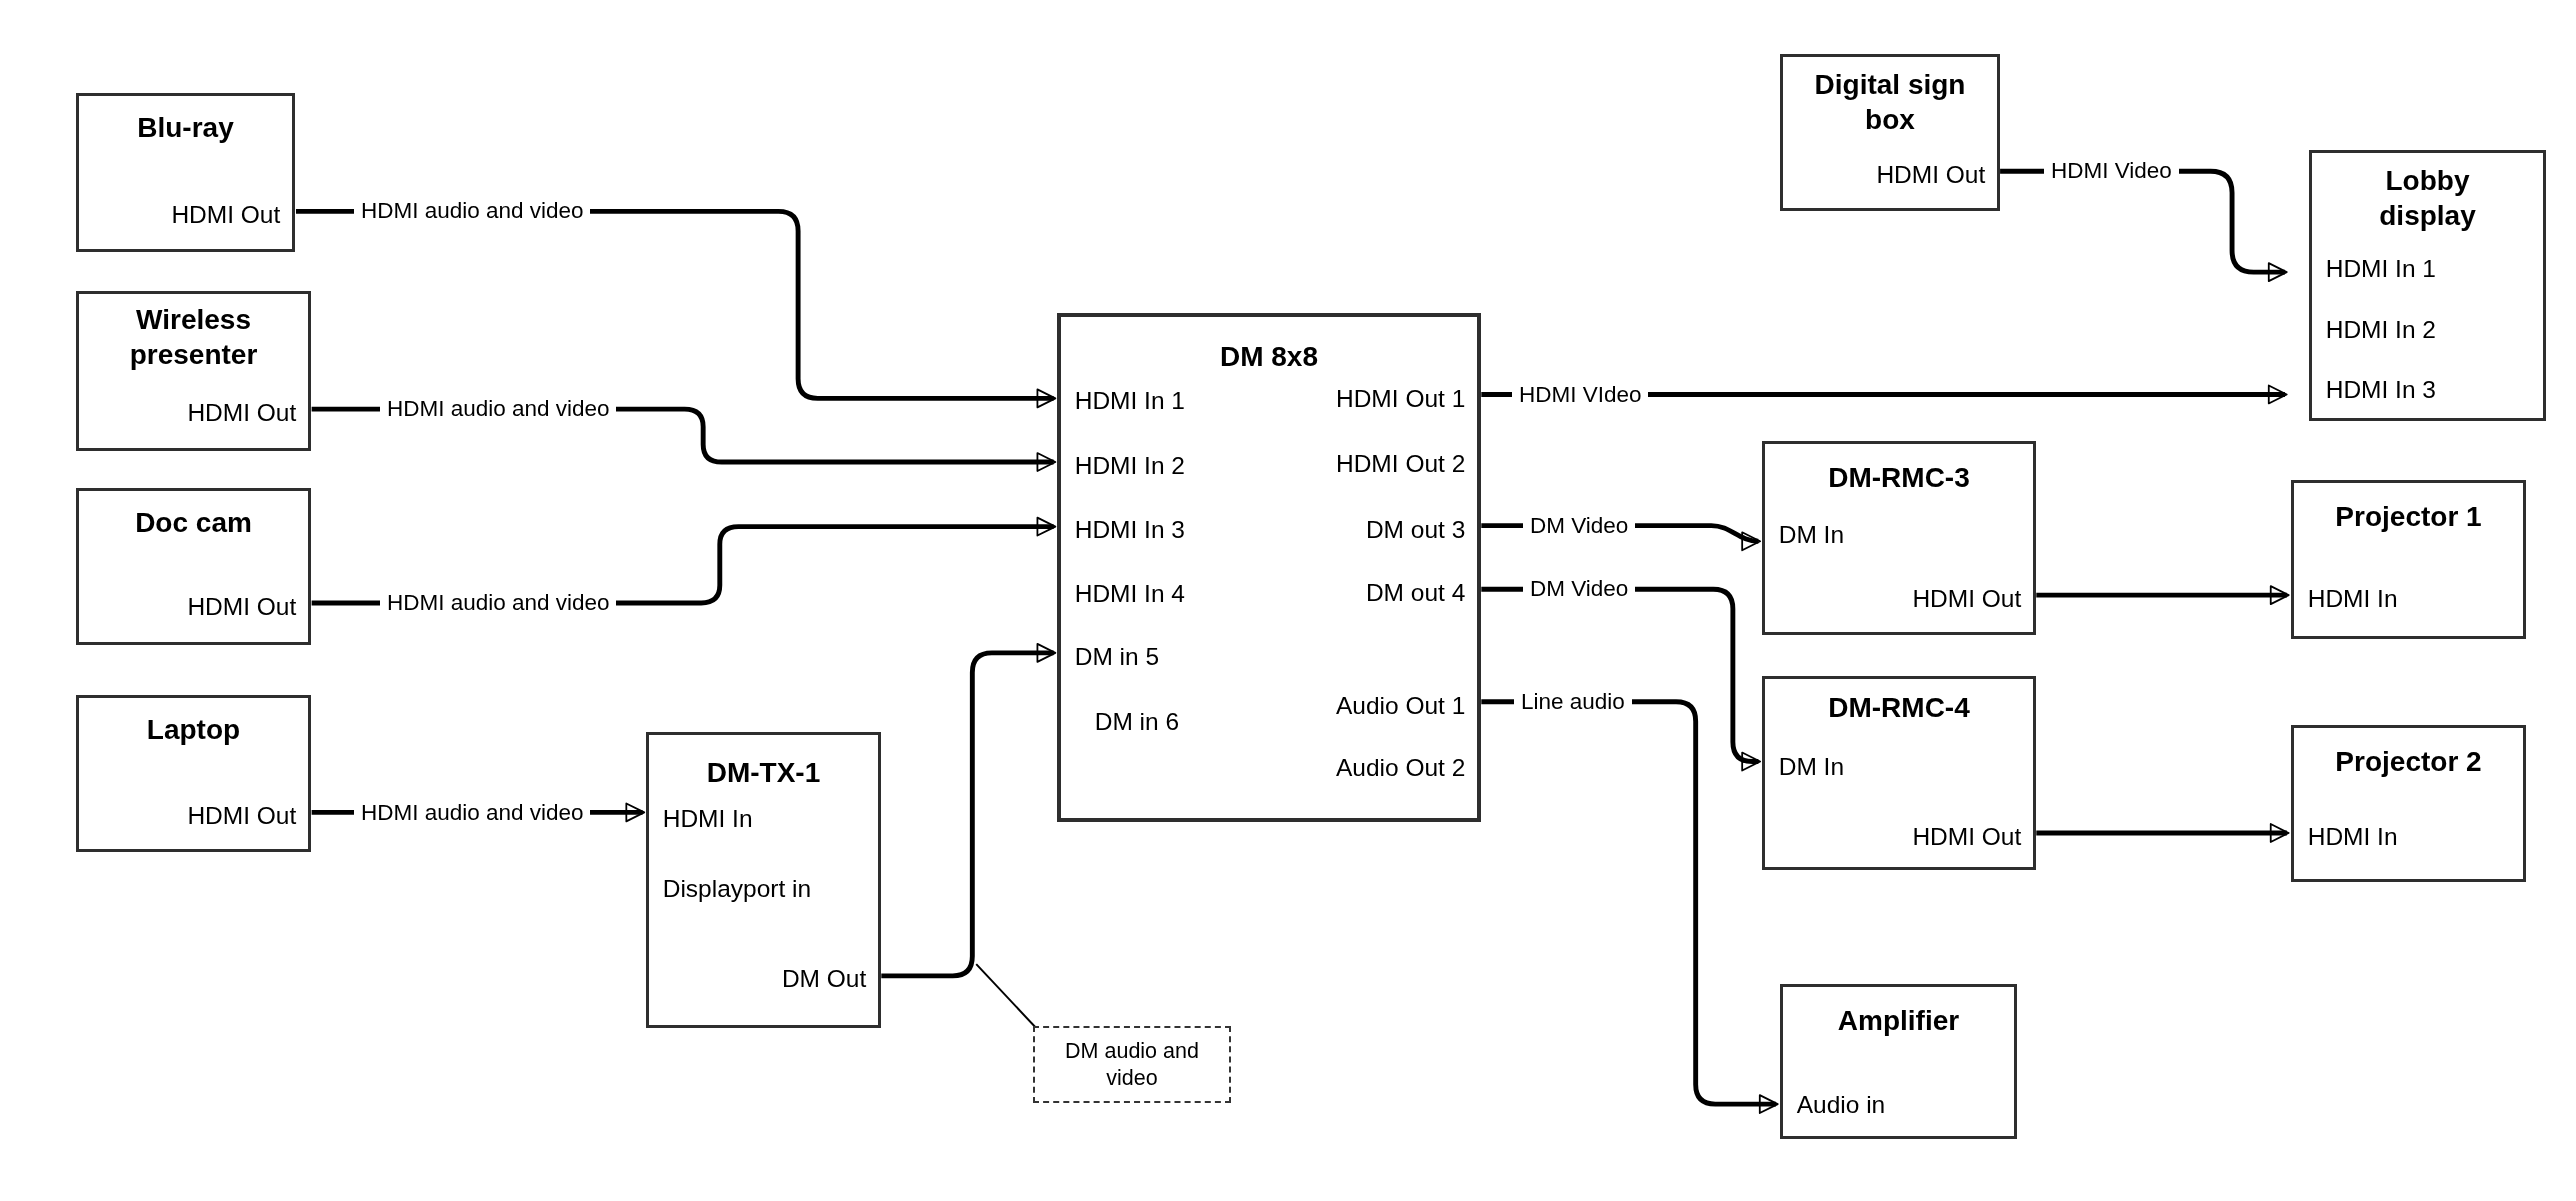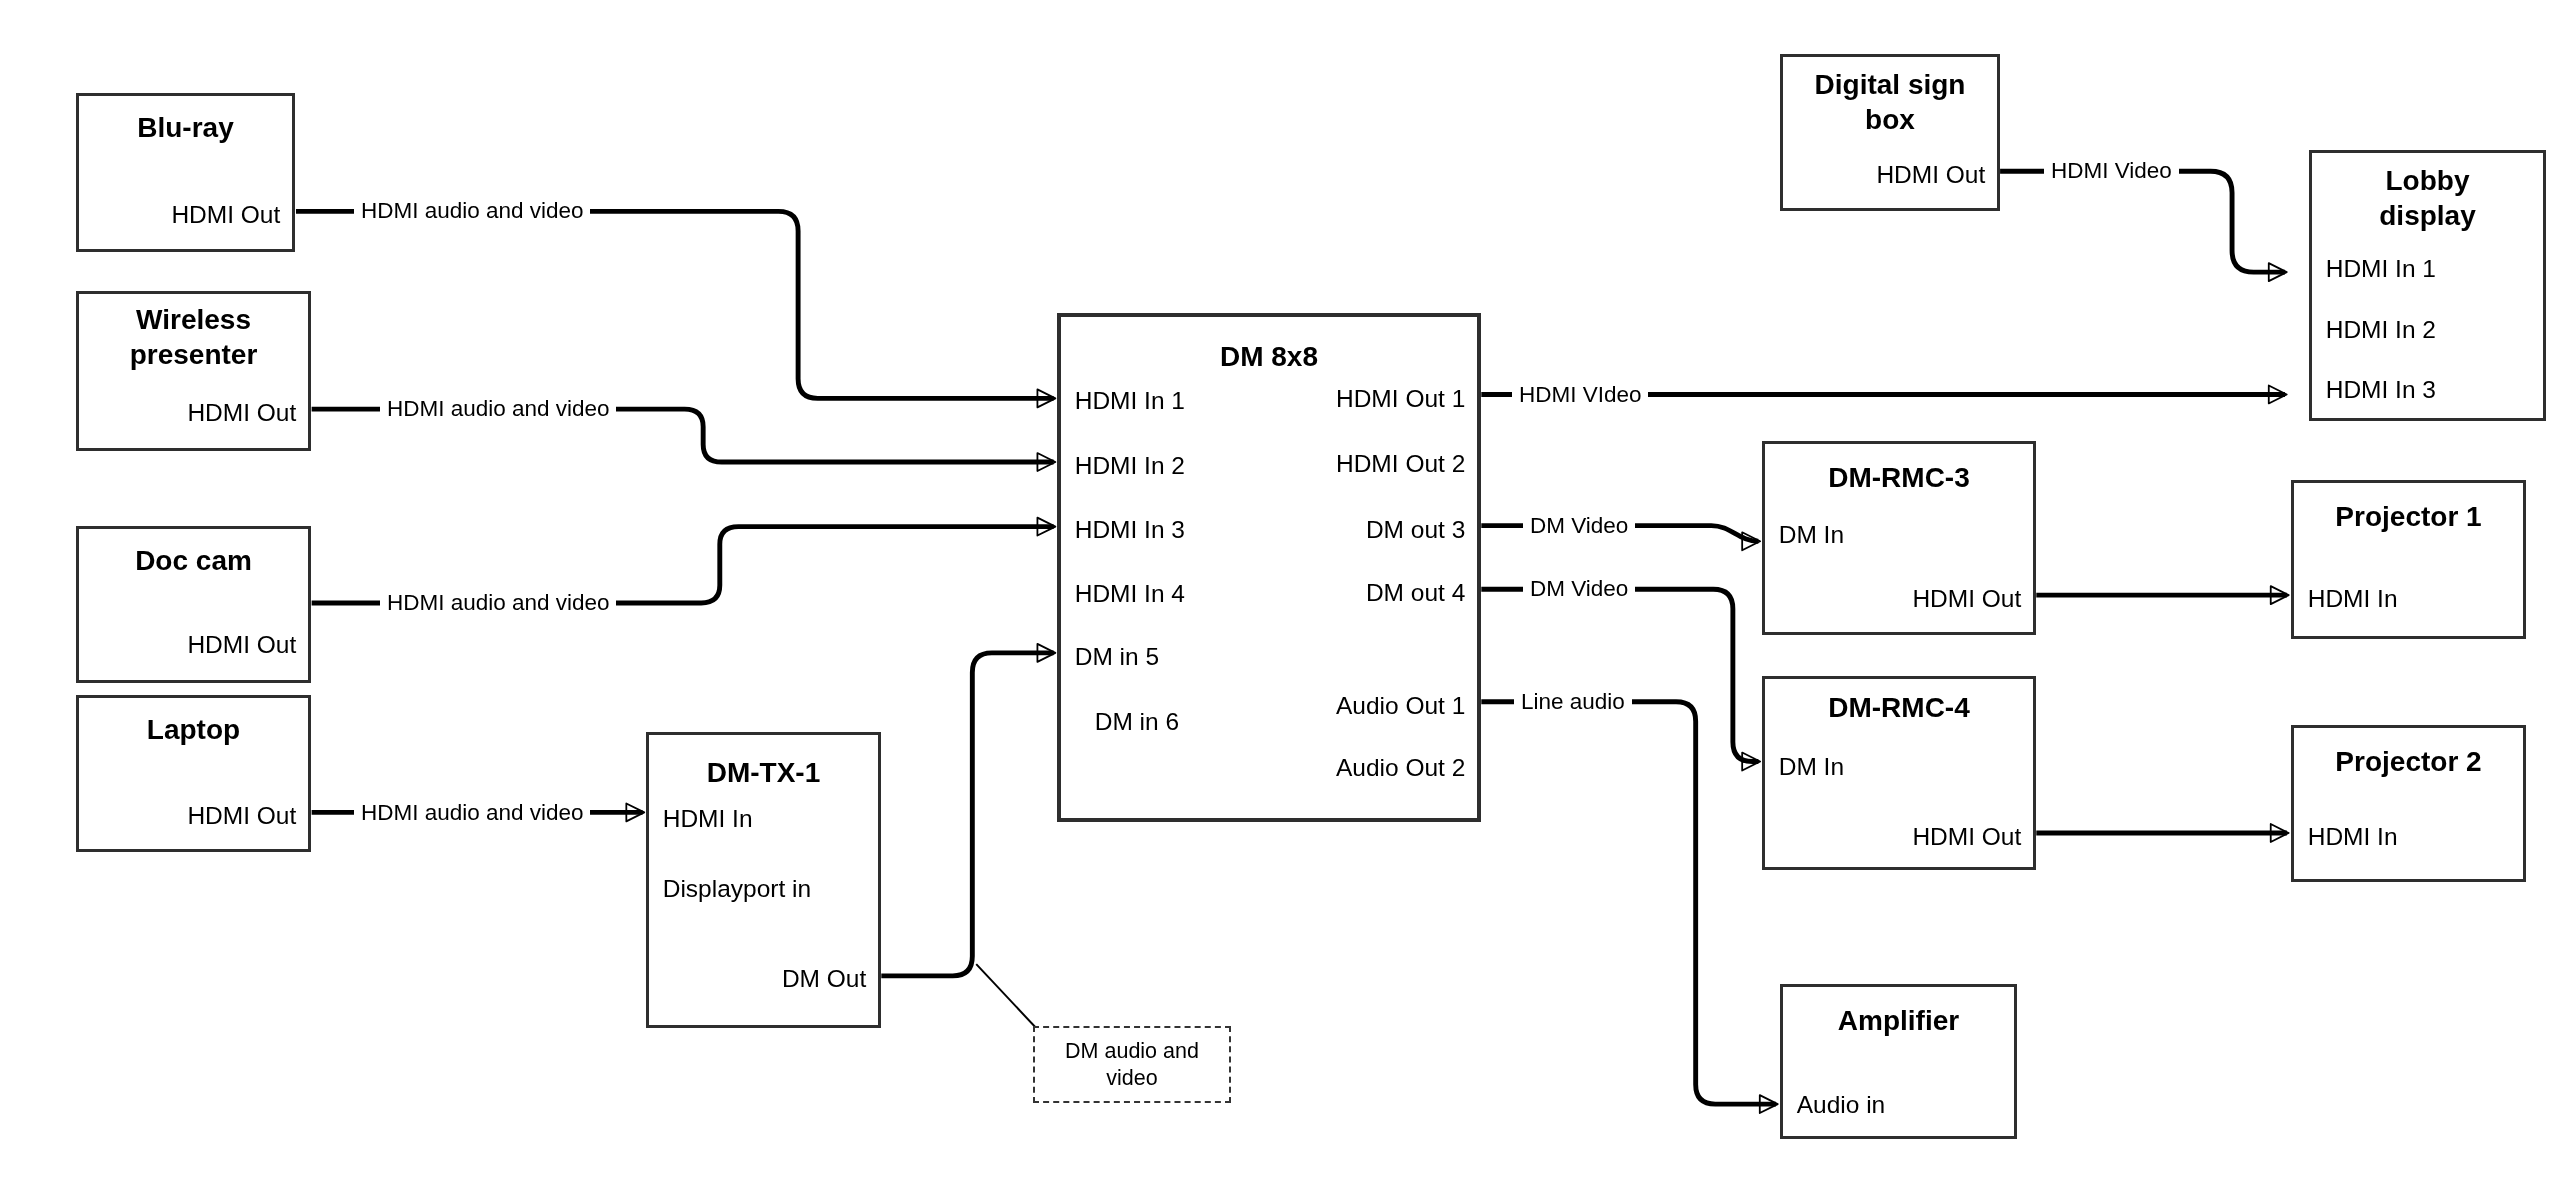--- a/index.html
+++ b/index.html
@@ -65,21 +65,21 @@
   <div class="node" style="left:76px;top:93px;width:219px;height:159px;">
     <div class="title" style="top:13.7px;"><span>Blu-ray</span></div>
     <div class="port pr" style="top:103px;">HDMI Out</div>
   </div>
 
   <div class="node" style="left:76px;top:291px;width:235px;height:160px;">
     <div class="title" style="top:7.8px;"><span style="max-width:166px;">Wireless presenter</span></div>
     <div class="port pr" style="top:103px;">HDMI Out</div>
   </div>
 
-  <div class="node" style="left:76px;top:488px;width:235px;height:157px;margin-top:38px;">
+  <div class="node" style="left:76px;top:488px;width:235px;height:157px;">
     <div class="title" style="top:13.7px;"><span>Doc cam</span></div>
     <div class="port pr" style="top:100px;">HDMI Out</div>
   </div>
 
   <div class="node" style="left:76px;top:695px;width:235px;height:157px;padding-left:8px;">
     <div class="title" style="top:13.7px;"><span>Laptop</span></div>
     <div class="port pr" style="top:102px;">HDMI Out</div>
   </div>
 
   <div class="node" style="left:646px;top:732px;width:235px;height:296px;">

